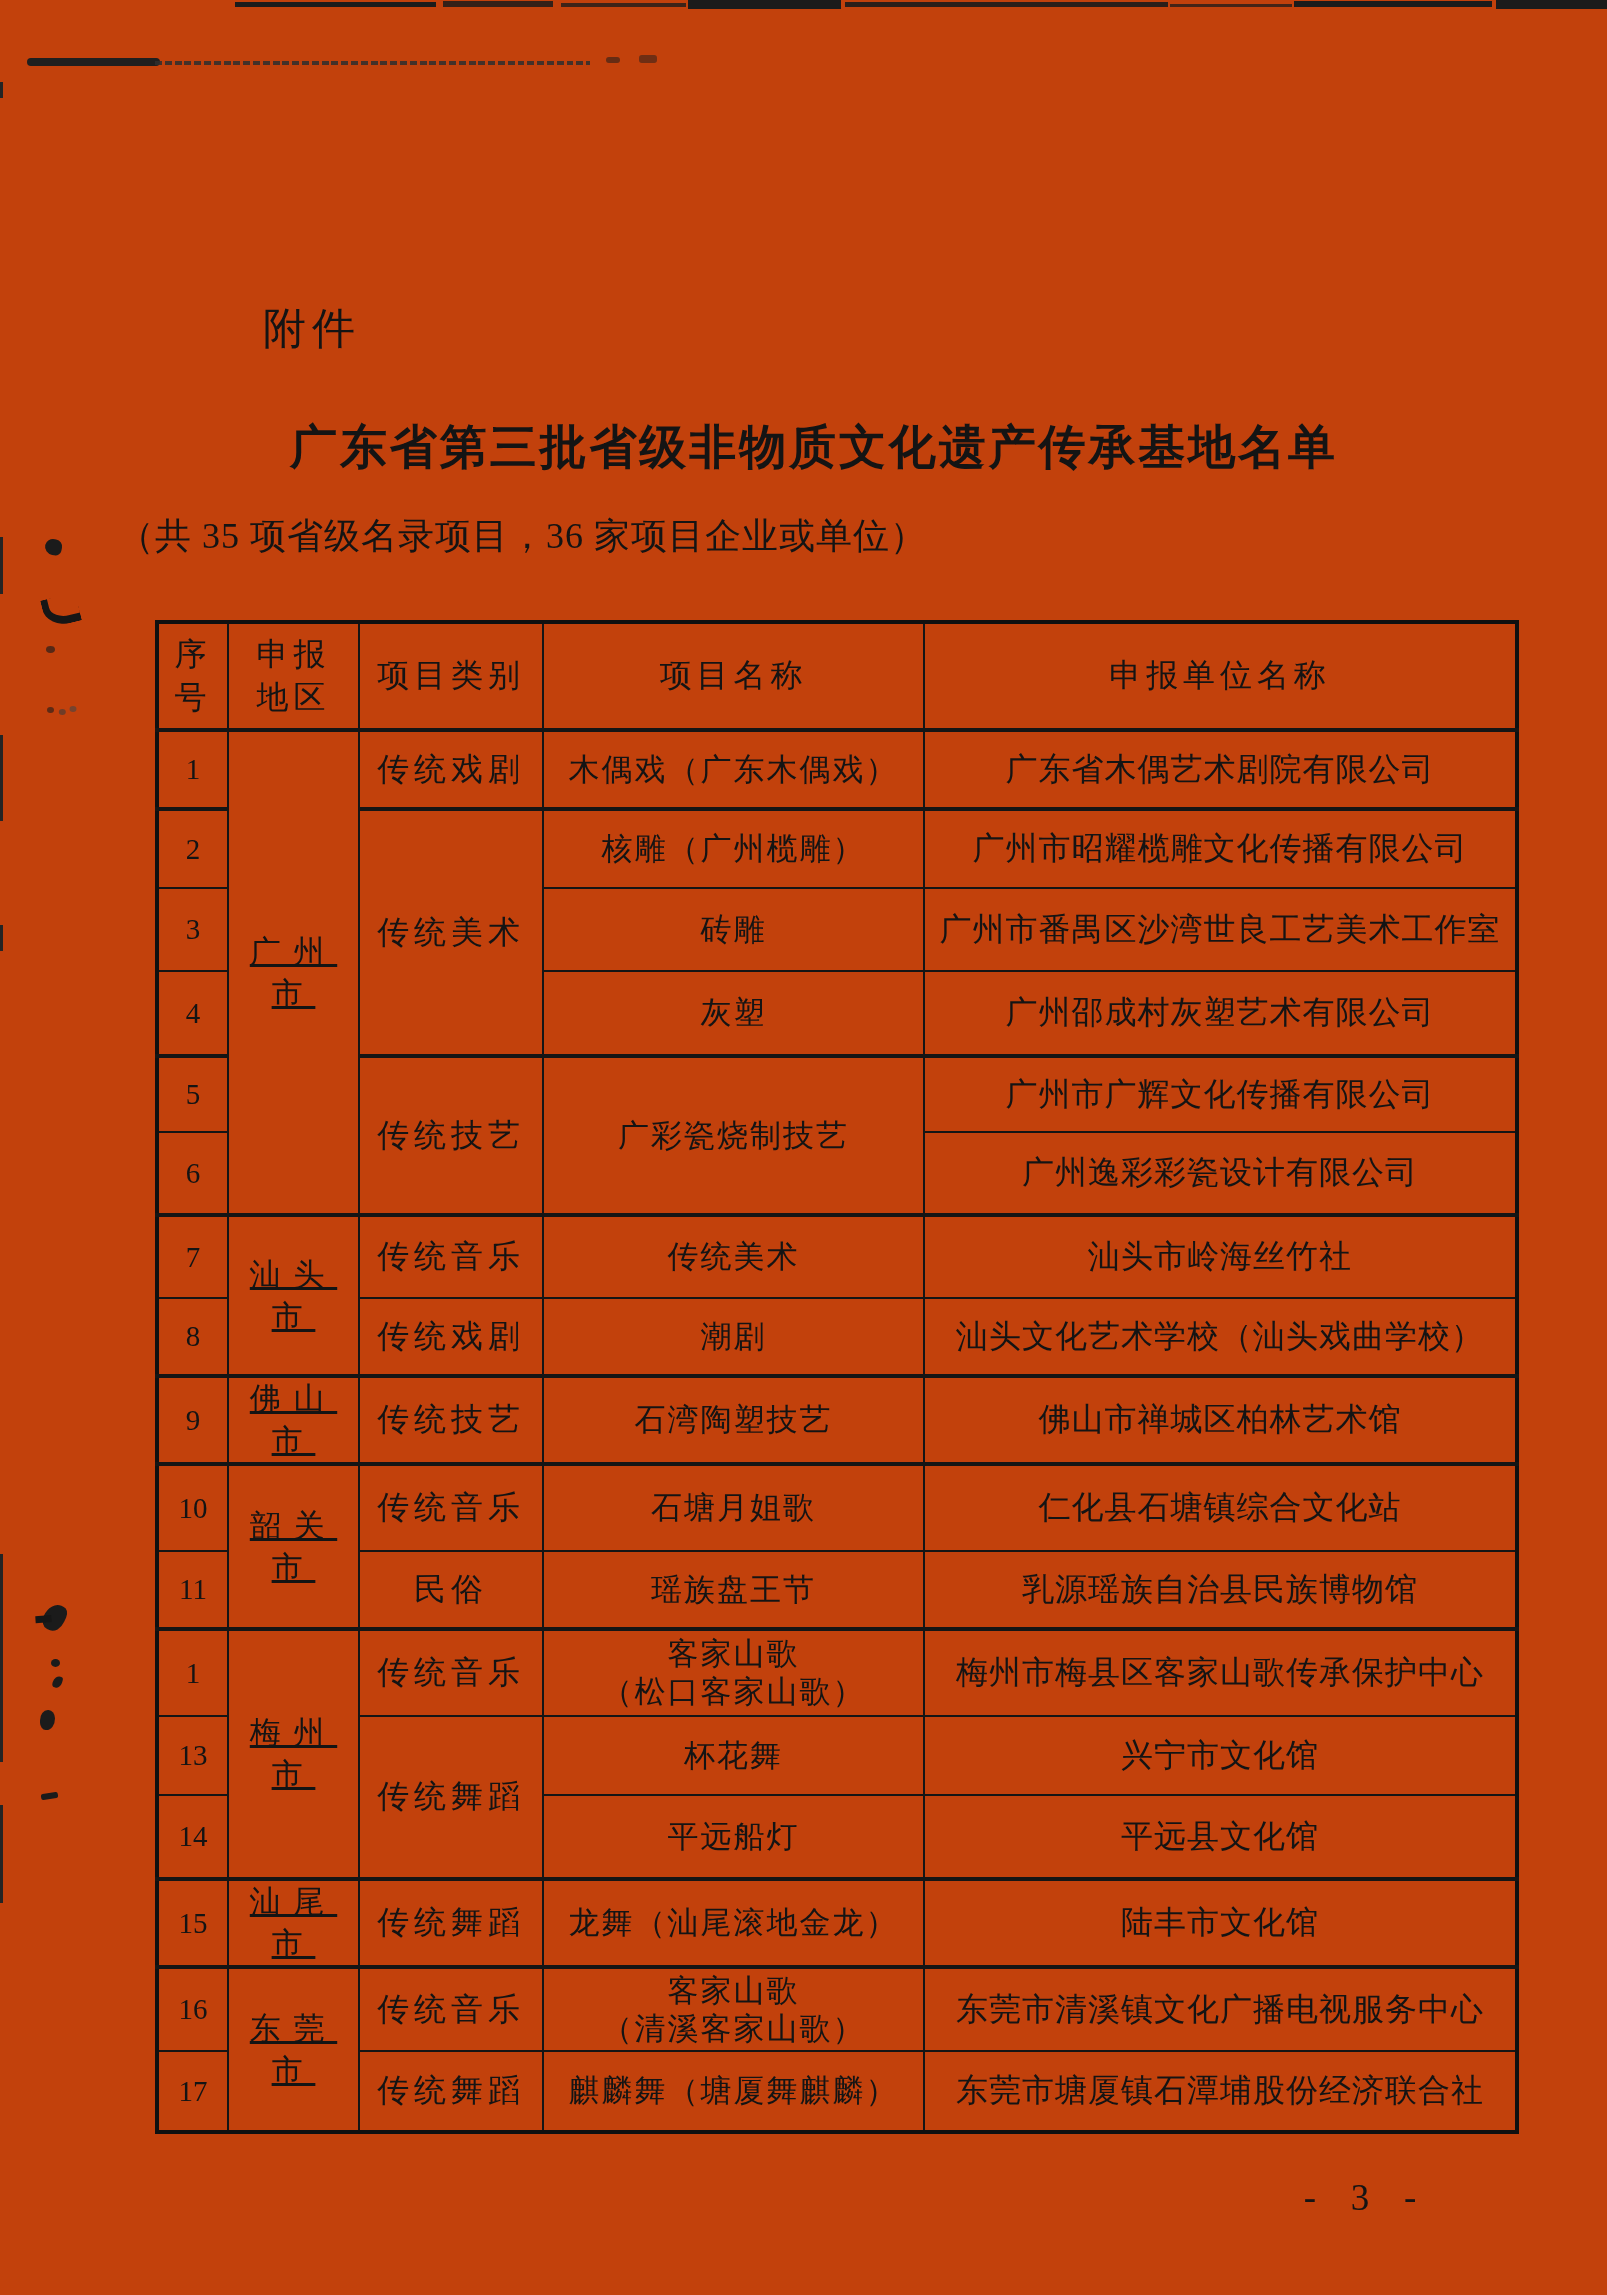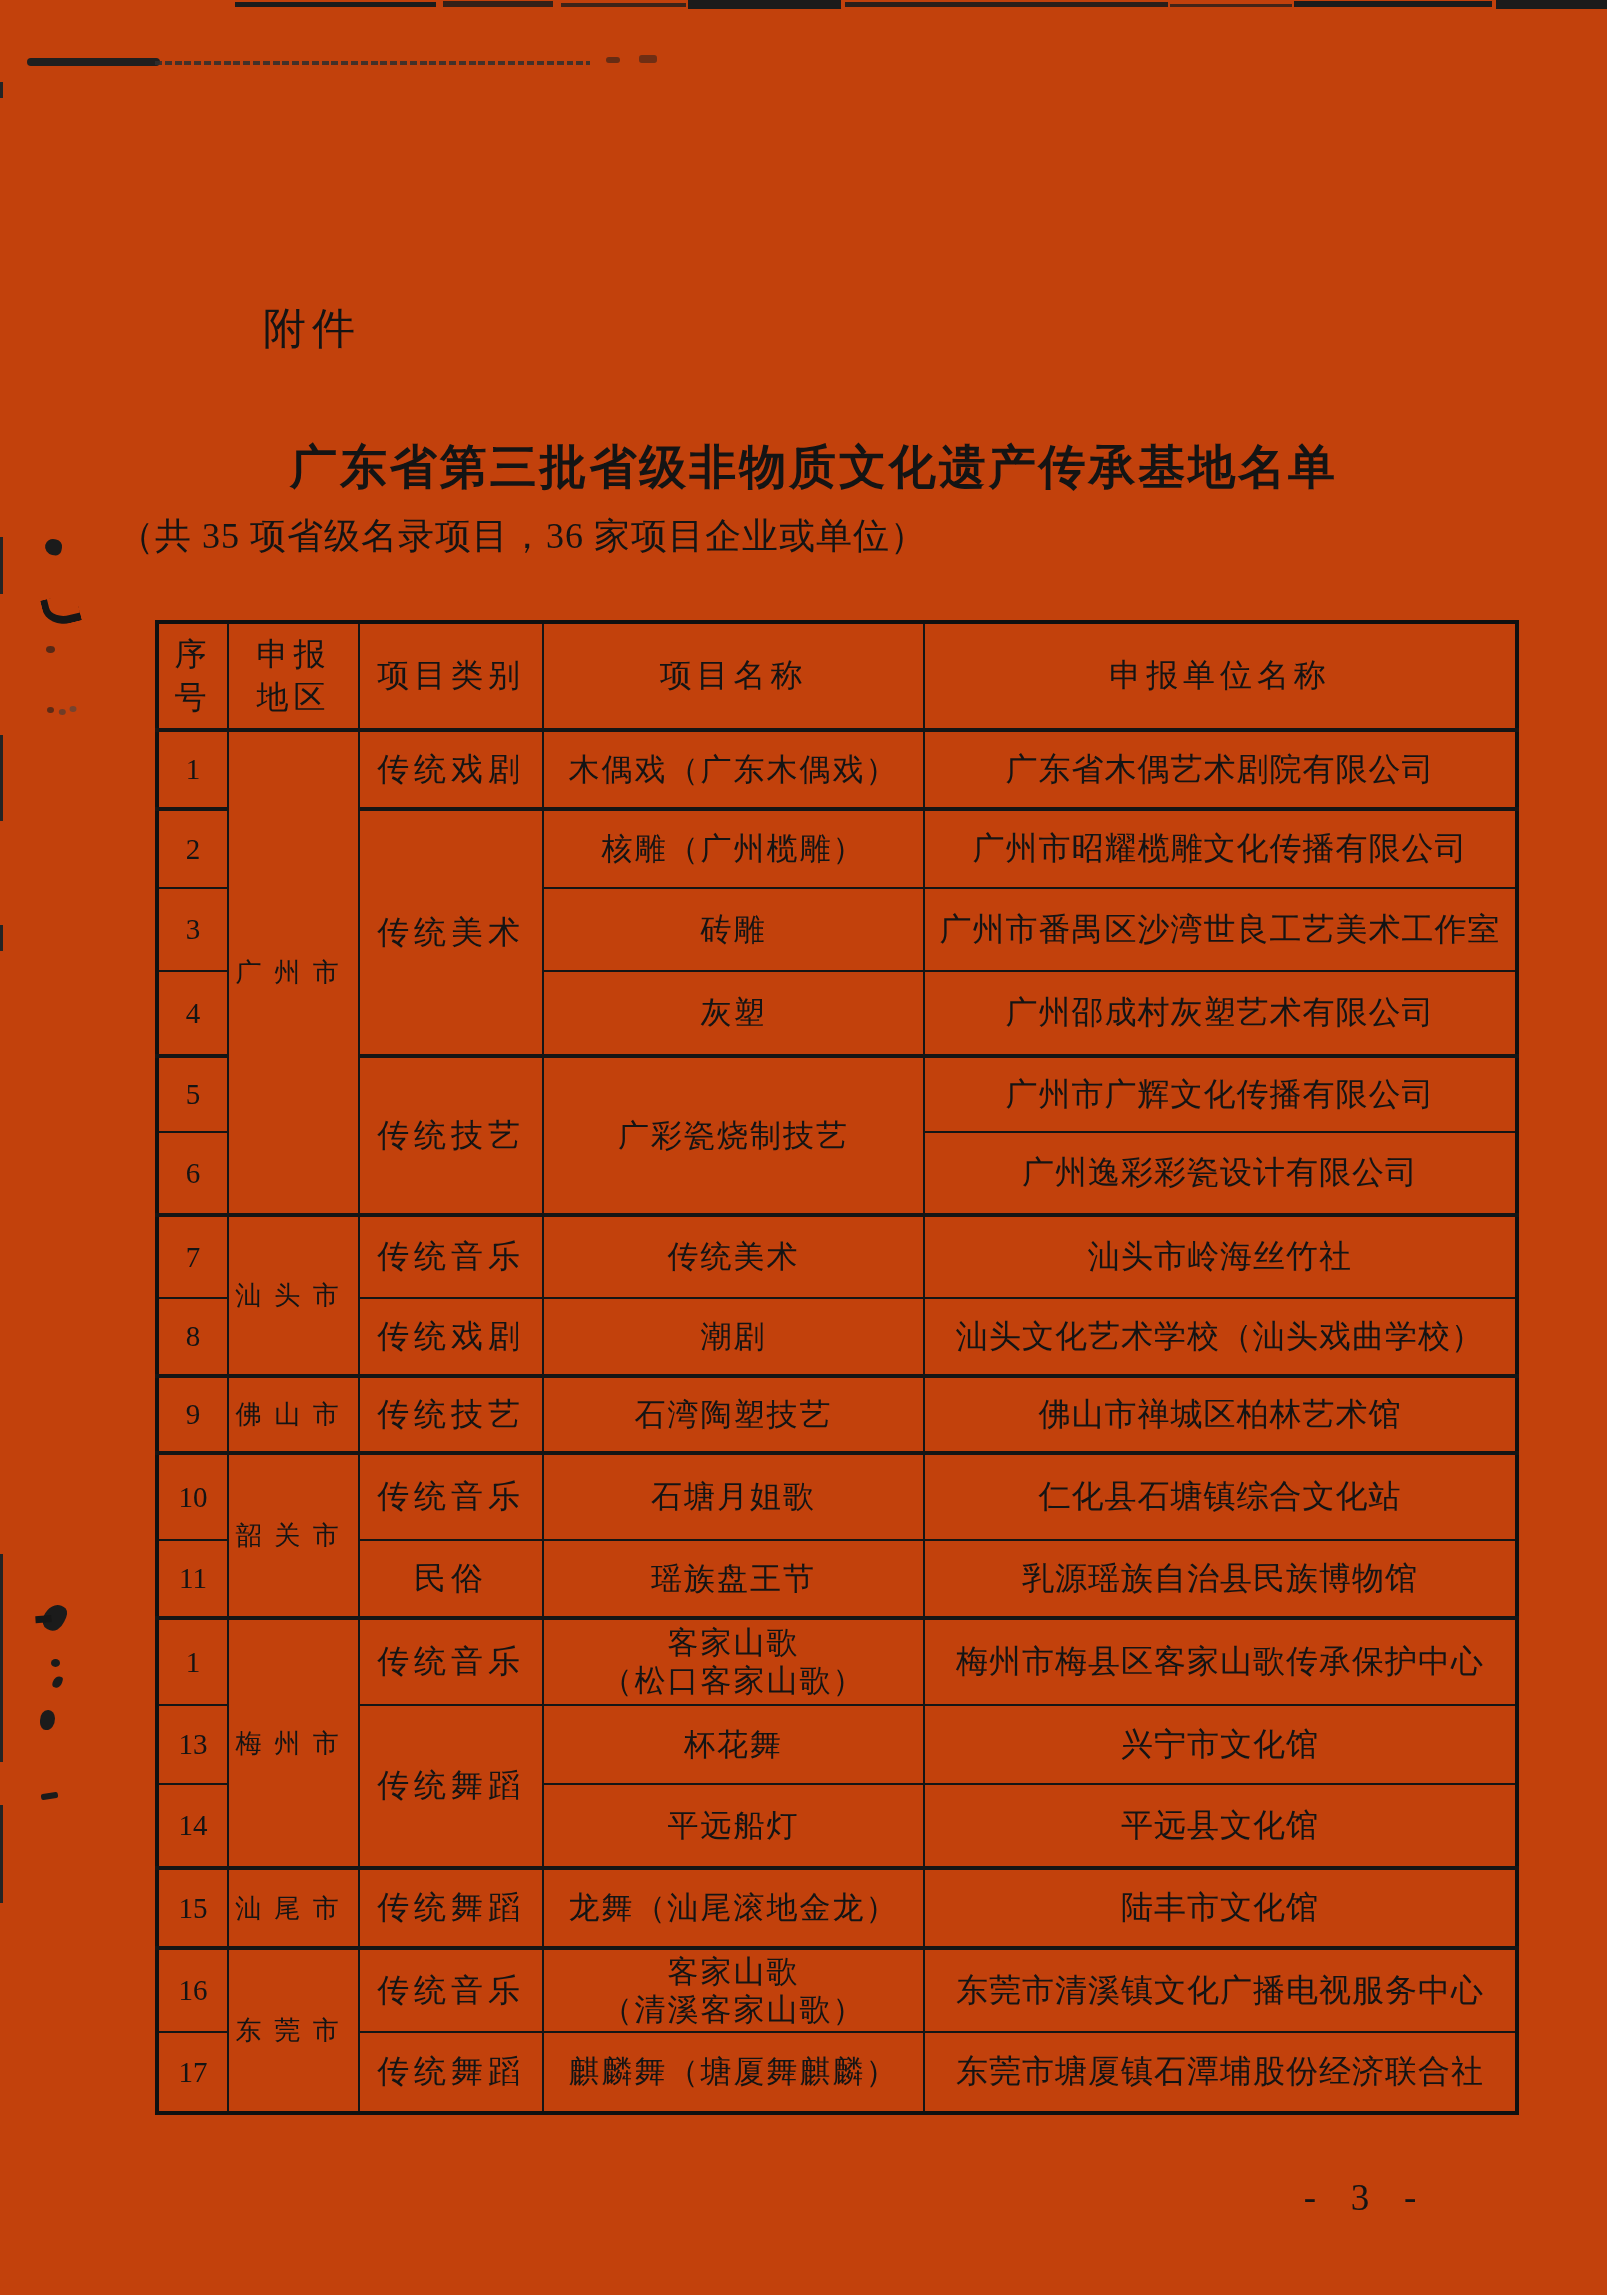--- a/index.html
+++ b/index.html
@@ -44,21 +44,21 @@
   .blob-dot2{left:51px;top:1659px;width:8.8px;height:7.8px;border-radius:50%;}
   .blob-comma{left:53px;top:1676px;width:8.8px;height:11.8px;border-radius:70% 30% 60% 40%;transform:rotate(18deg);}
   .blob-clover{left:40px;top:1710px;width:14.7px;height:19.6px;border-radius:55% 45% 60% 40%;}
   .blob-dash{left:41px;top:1793px;width:16.7px;height:5.9px;transform:rotate(-9deg);border-radius:2px;}
   
   .attachment{
     position:absolute;left:263px;top:300px;
     font-size:43px;letter-spacing:5.9px;
   }
   .doc-title{
-    position:absolute;left:118px;top:436px;width:1392px;
+    position:absolute;left:118px;top:416px;width:1392px;
     text-align:center;font-size:47px;font-weight:bold;letter-spacing:2.9px;
   }
   .doc-subtitle{
     position:absolute;left:118px;top:512px;width:1392px;
     font-size:36px;letter-spacing:1px;
   }
   .page-number{
     position:absolute;left:1264px;top:2176px;width:196px;
     text-align:center;font-size:37px;letter-spacing:3.9px;word-spacing:17.6px;
   }
@@ -71,21 +71,21 @@
   }
   table.heritage th,table.heritage td{
     border:2.9px solid #151515;
     text-align:center;vertical-align:middle;
     padding:0 5.9px;
     overflow:hidden;
   }
   tr.t > th, tr.t > td{border-top-width:4.9px;}
   th{font-weight:normal;font-size:32px;letter-spacing:4.9px;padding-left:9.8px;white-space:pre-line;line-height:1.35;}
   td.c-no{font-size:29px;font-family:"Liberation Serif","DejaVu Serif",serif;}
-  td.c-region{font-size:26px;letter-spacing:12.7px;padding-left:17.6px;}
+  td.c-region{font-size:31px;letter-spacing:12.7px;padding-left:17.6px;text-decoration:underline;}
   td.c-cat{font-size:32px;letter-spacing:4.9px;padding-left:9.8px;}
   td.c-name{font-size:31px;letter-spacing:2px;white-space:pre-line;line-height:1.22;}
   td.c-unit{font-size:32px;letter-spacing:1px;}
 </style>
 </head>
 <body>
 
 <div class="page">
 
   <div class="art topseg1"></div>

